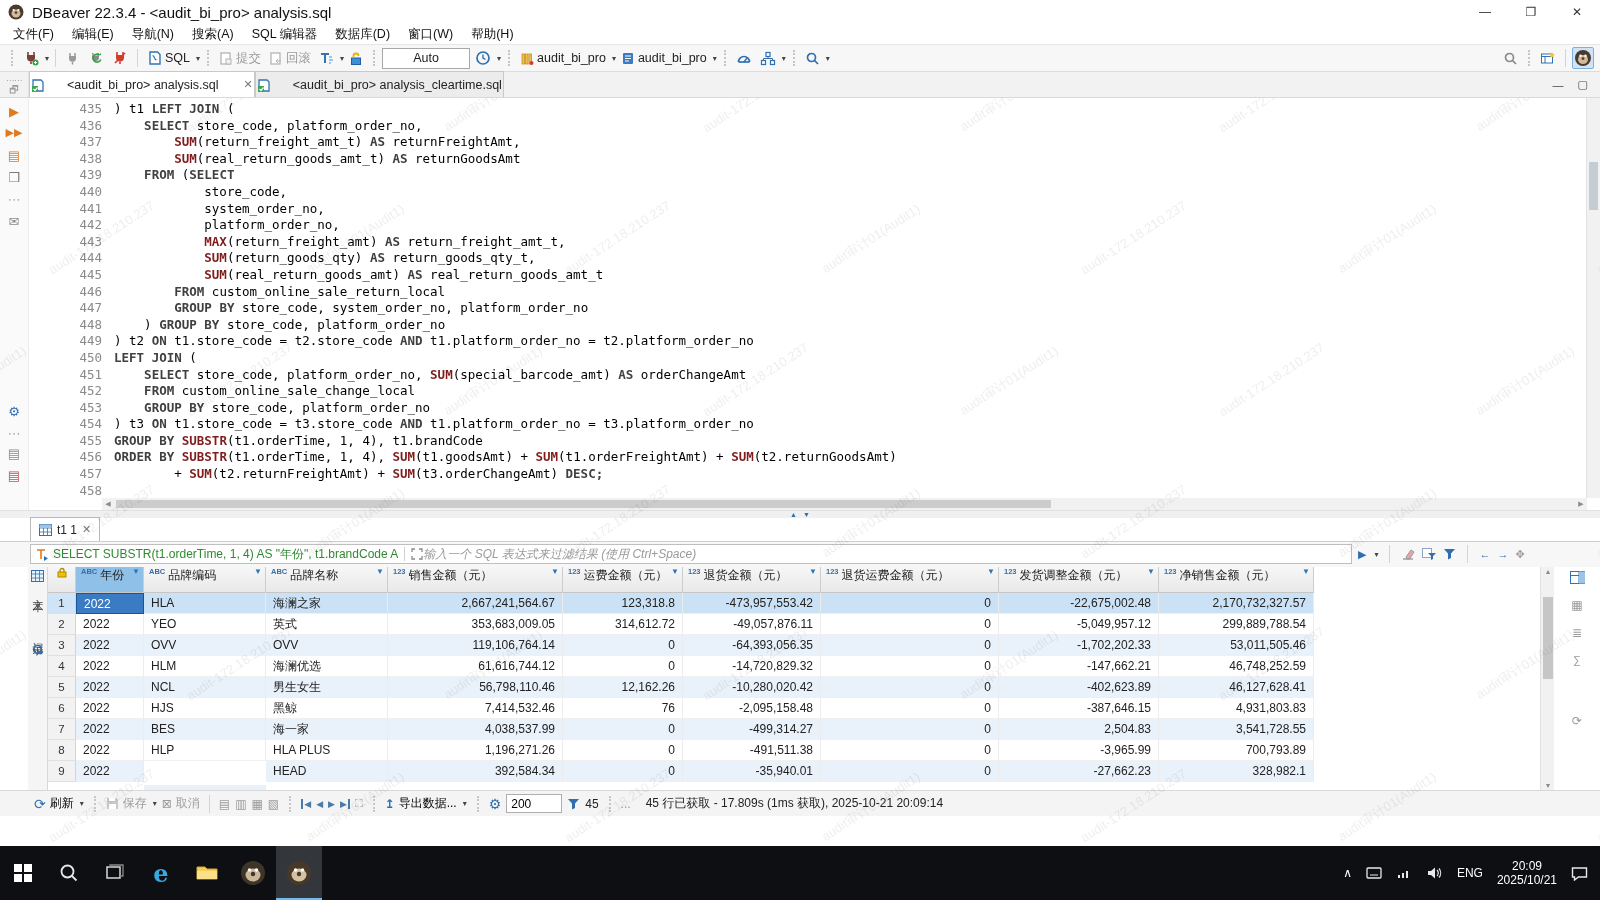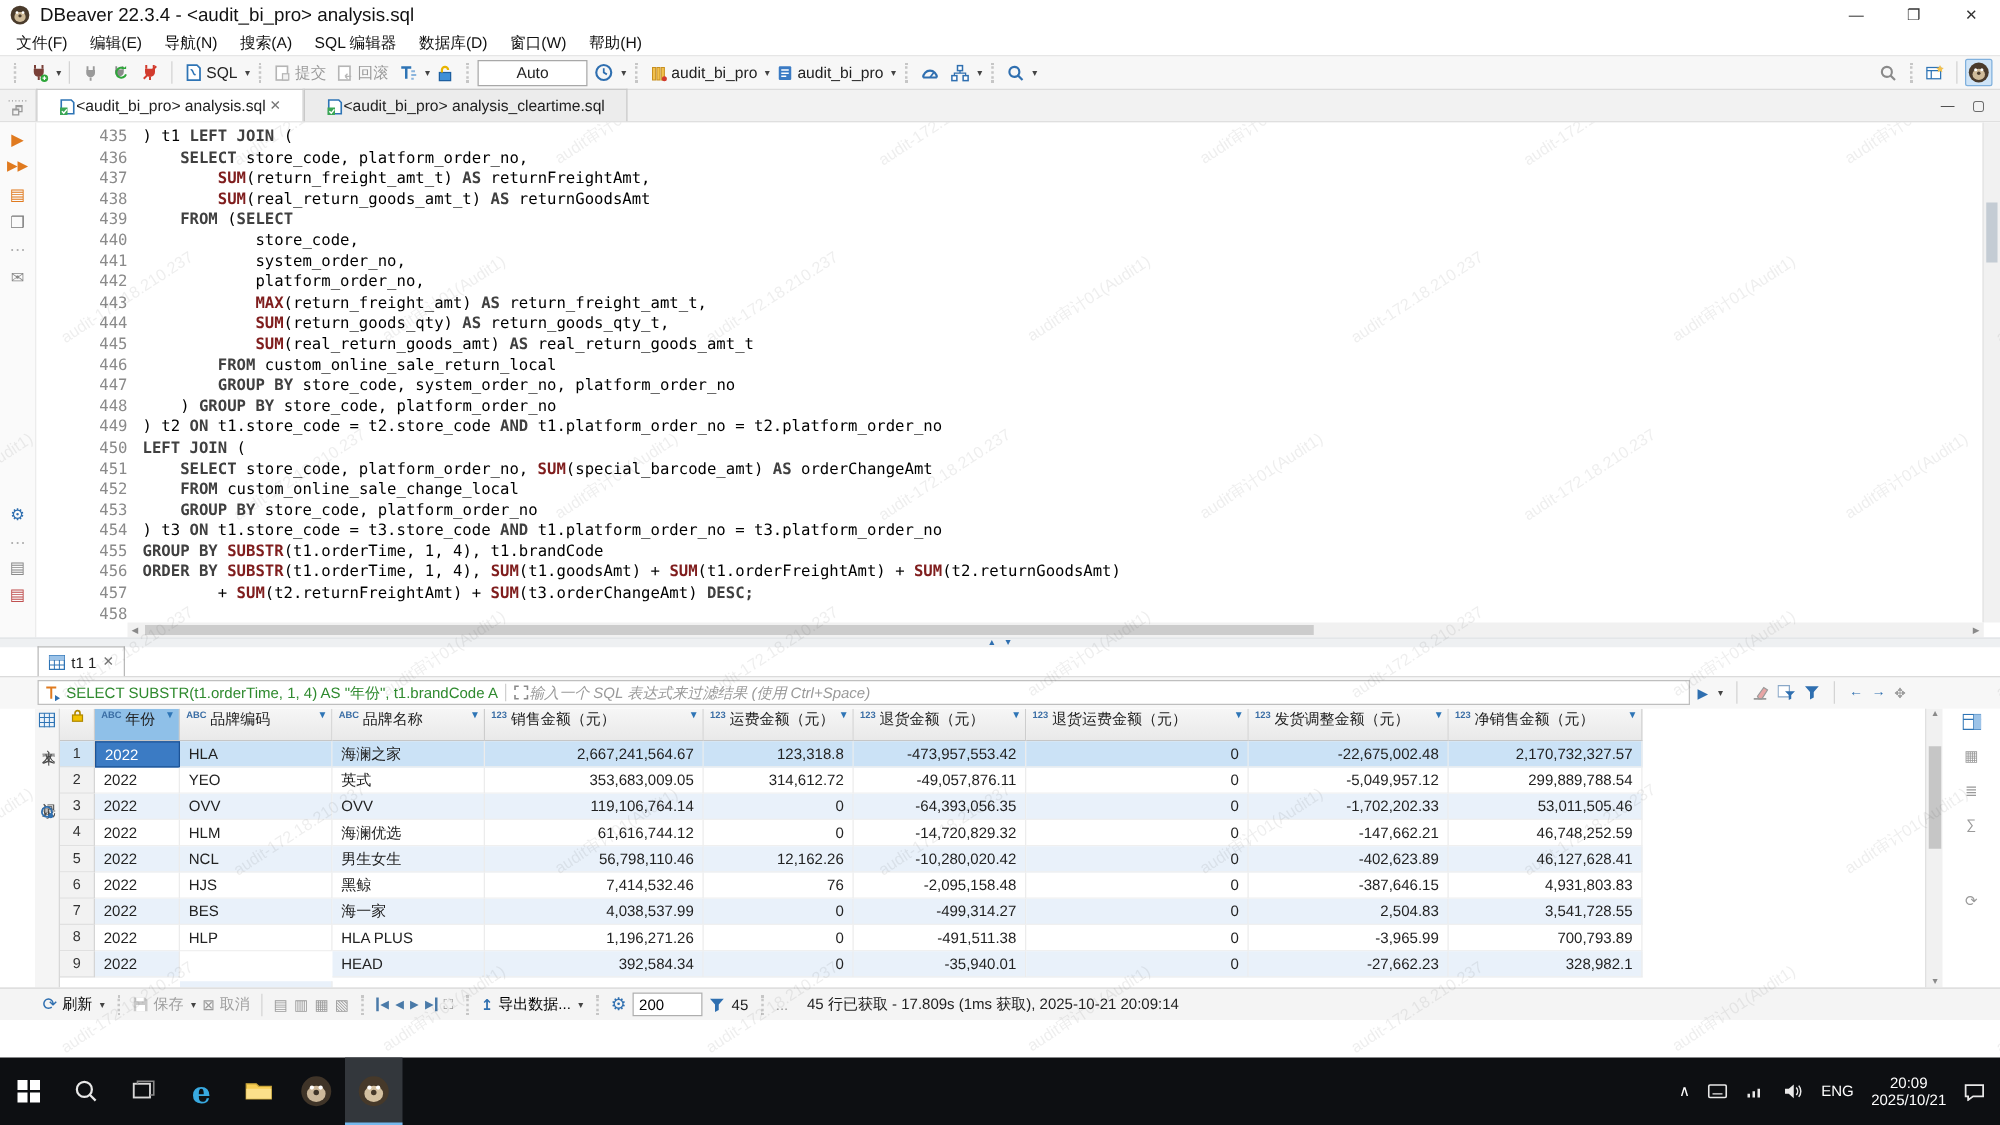--- a/index.html
+++ b/index.html
@@ -25,21 +25,21 @@
   .sep{width:1px;height:18px;background:#d4d4d4;margin:0 4px;}
   .hdl{width:0;height:16px;border-left:2px dotted #c6c6c6;margin:0 5px;}
   .combo{border:1px solid #a8a8a8;background:#fff;height:19px;min-width:86px;display:flex;align-items:center;
          justify-content:center;font-size:12.5px;}
   .spacer{flex:1;}
   .avatar-wrap{background:#cfe4f7;border:1px solid #7fb0dd;border-radius:2px;padding:1px;}
   
   #tabbar{top:72px;height:26px;background:#f2f2f2;border-bottom:1px solid #d9d9d9;display:flex;align-items:flex-end;}
   .ministrip{width:28px;height:100%;display:flex;flex-direction:column;align-items:center;justify-content:center;
              color:#9a9a9a;font-size:8px;line-height:7px;border-right:1px solid #e3e3e3;}
-  .tab{display:flex;align-items:center;gap:0;padding:0 17px;height:25px;background:#ececec;
+  .tab{display:flex;align-items:center;gap:22px;padding:0 1px;height:25px;background:#ececec;
        border:1px solid #c9c9c9;border-bottom:none;font-size:12.5px;color:#222;justify-content:flex-end;}
   .tab.active{background:#fff;}
   .tab .close{color:#777;font-size:11px;margin-left:3px;}
   .editor-winbtns{margin-left:auto;display:flex;gap:14px;padding:0 12px;color:#444;font-size:11px;align-items:center;height:100%;}
   
   #editor{top:98px;height:412px;background:#fff;}
   #ide-strip{position:absolute;left:0;top:0;width:28px;height:100%;background:#fafafa;border-right:1px solid #ececec;}
   .strip-icon{position:absolute;left:0;width:28px;text-align:center;font-size:13px;}
   #gutter{position:absolute;left:28px;top:3px;width:74px;text-align:right;color:#8a8a8a;
           font:12.5px "DejaVu Sans Mono","Liberation Mono",monospace;line-height:16.6px;padding-right:10px;}

